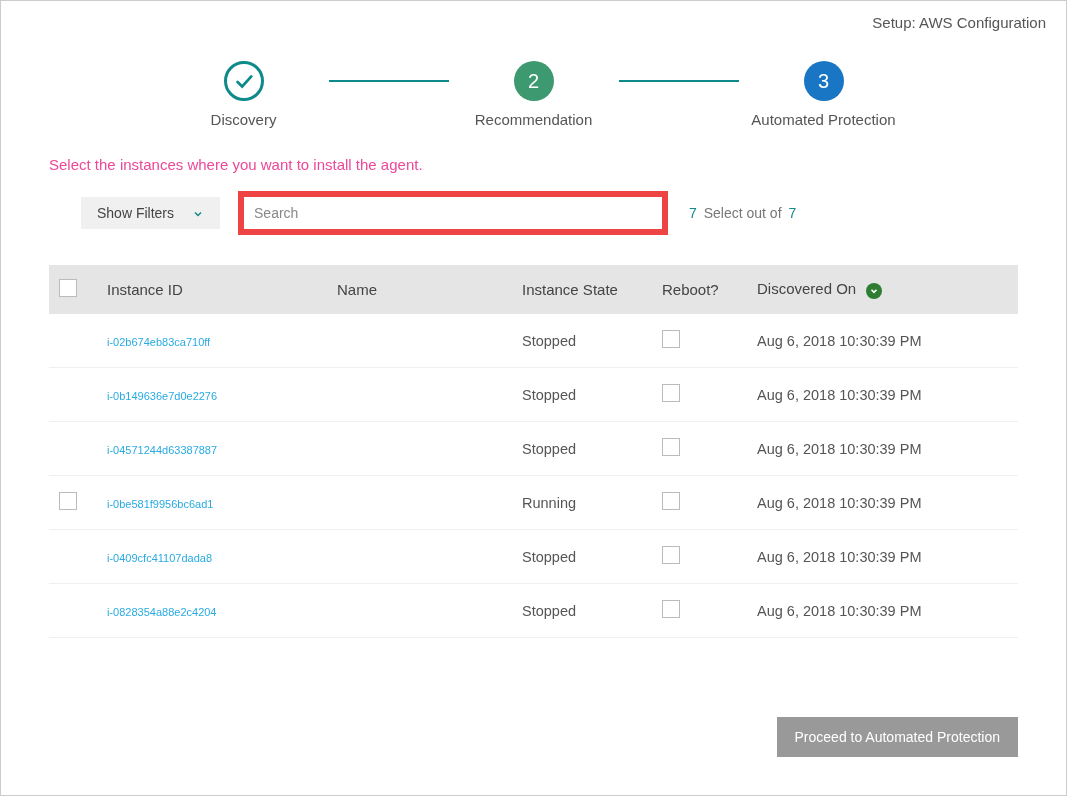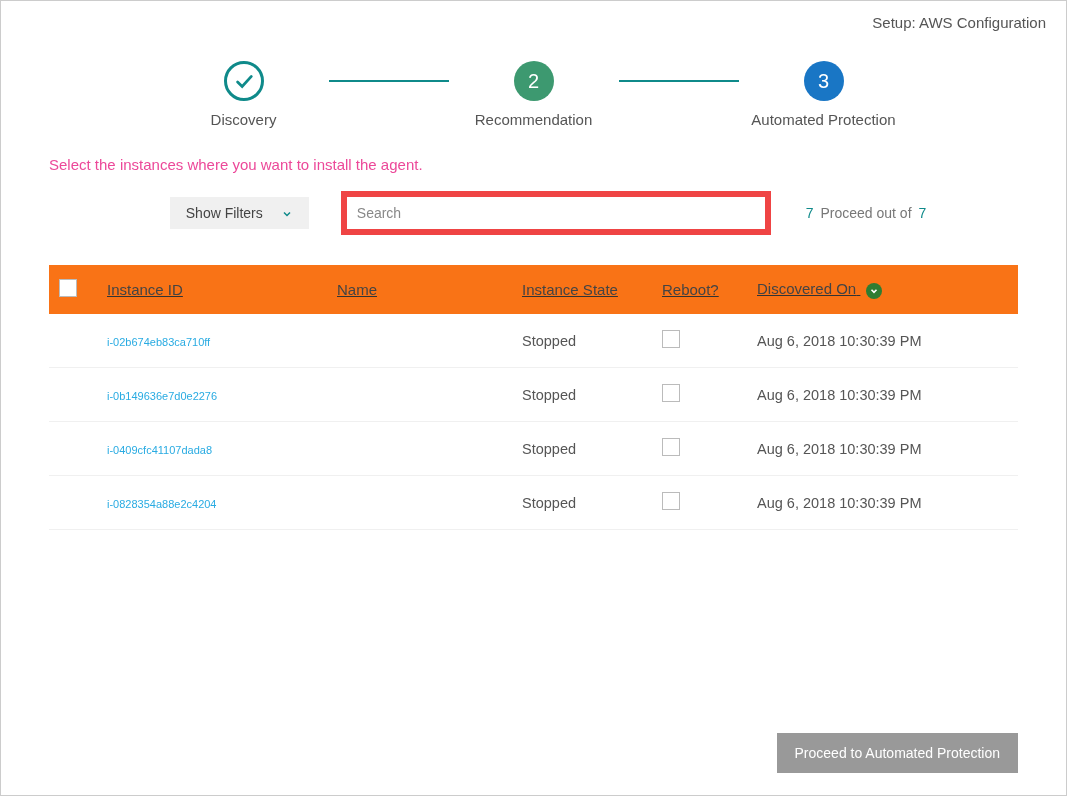--- a/index.html
+++ b/index.html
@@ -68,23 +68,22 @@
     .instructions {
       padding: 0 48px;
       font-size: 15px;
       color: #ec4899;
       margin-bottom: 18px;
     }
     .toolbar {
       display: flex;
       align-items: center;
       padding: 0 48px 0 80px;
-      gap: 32px;
+      gap: 18px;
       margin-bottom: 30px;
-      justify-content: center;
     }
     .show-filters {
       background: #f0f0f0;
       border: none;
       padding: 8px 16px;
       font-size: 14px;
       color: #444;
       display: flex;
       align-items: center;
       gap: 18px;
@@ -107,22 +106,21 @@
       font-size: 14px;
       color: #777;
     }
     .record-count .num { color: #0f8a8a; margin: 0 3px; }
     .table {
       margin: 0 48px;
       width: calc(100% - 96px);
       border-collapse: collapse;
     }
     .table thead tr {
-      background: #f97316;
-      text-decoration: underline;
+      background: #e5e5e5;
     }
     .table th {
       text-align: left;
       font-weight: 400;
       font-size: 15px;
       color: #444;
       padding: 14px 10px;
     }
     .th-check { width: 48px; padding-left: 14px; }
     .th-instance { width: 230px; padding-left: 0; }
@@ -161,21 +159,21 @@
       width: 18px;
       height: 18px;
       border: 1px solid #bbb;
       background: #fff;
       display: inline-block;
       cursor: pointer;
     }
     .footer {
       position: absolute;
       right: 48px;
-      bottom: 22px;
+      bottom: 38px;
     }
     .proceed-btn {
       background: #999;
       color: #fff;
       border: none;
       padding: 12px 18px;
       font-size: 14px;
       cursor: pointer;
     }
   </style>
@@ -212,21 +210,21 @@
     <span>Show Filters</span>
     <span class="chevron">
       <svg width="12" height="12" viewBox="0 0 24 24" fill="none" stroke="currentColor" stroke-width="3">
           <polyline points="6 9 12 15 18 9"></polyline>
         </svg>
     </span>
   </button>
   <input class="search-box" type="text" placeholder="Search" style="">
   <div class="record-count">
     <span class="num">7</span>
-    <span>Proceed out of</span>
+    <span>Select out of</span>
     <span class="num">7</span>
   </div>
 </div>
 
 <table class="table">
   <thead>
     <tr>
       <th class="th-check">
         <span class="checkbox"></span>
       </th>
@@ -271,20 +269,48 @@
     <td>
       <span class="checkbox"></span>
     </td>
     <td>Aug 6, 2018 10:30:39 PM</td>
   </tr>
       <tr>
     <td class="td-check">
       
     </td>
     <td>
+      <a class="instance-link">i-04571244d63387887</a>
+    </td>
+    <td></td>
+    <td>Stopped</td>
+    <td>
+      <span class="checkbox"></span>
+    </td>
+    <td>Aug 6, 2018 10:30:39 PM</td>
+  </tr>
+      <tr>
+    <td class="td-check">
+      <span class="checkbox"></span>
+    </td>
+    <td>
+      <a class="instance-link">i-0be581f9956bc6ad1</a>
+    </td>
+    <td></td>
+    <td>Running</td>
+    <td>
+      <span class="checkbox"></span>
+    </td>
+    <td>Aug 6, 2018 10:30:39 PM</td>
+  </tr>
+      <tr>
+    <td class="td-check">
+      
+    </td>
+    <td>
       <a class="instance-link">i-0409cfc41107dada8</a>
     </td>
     <td></td>
     <td>Stopped</td>
     <td>
       <span class="checkbox"></span>
     </td>
     <td>Aug 6, 2018 10:30:39 PM</td>
   </tr>
       <tr>

